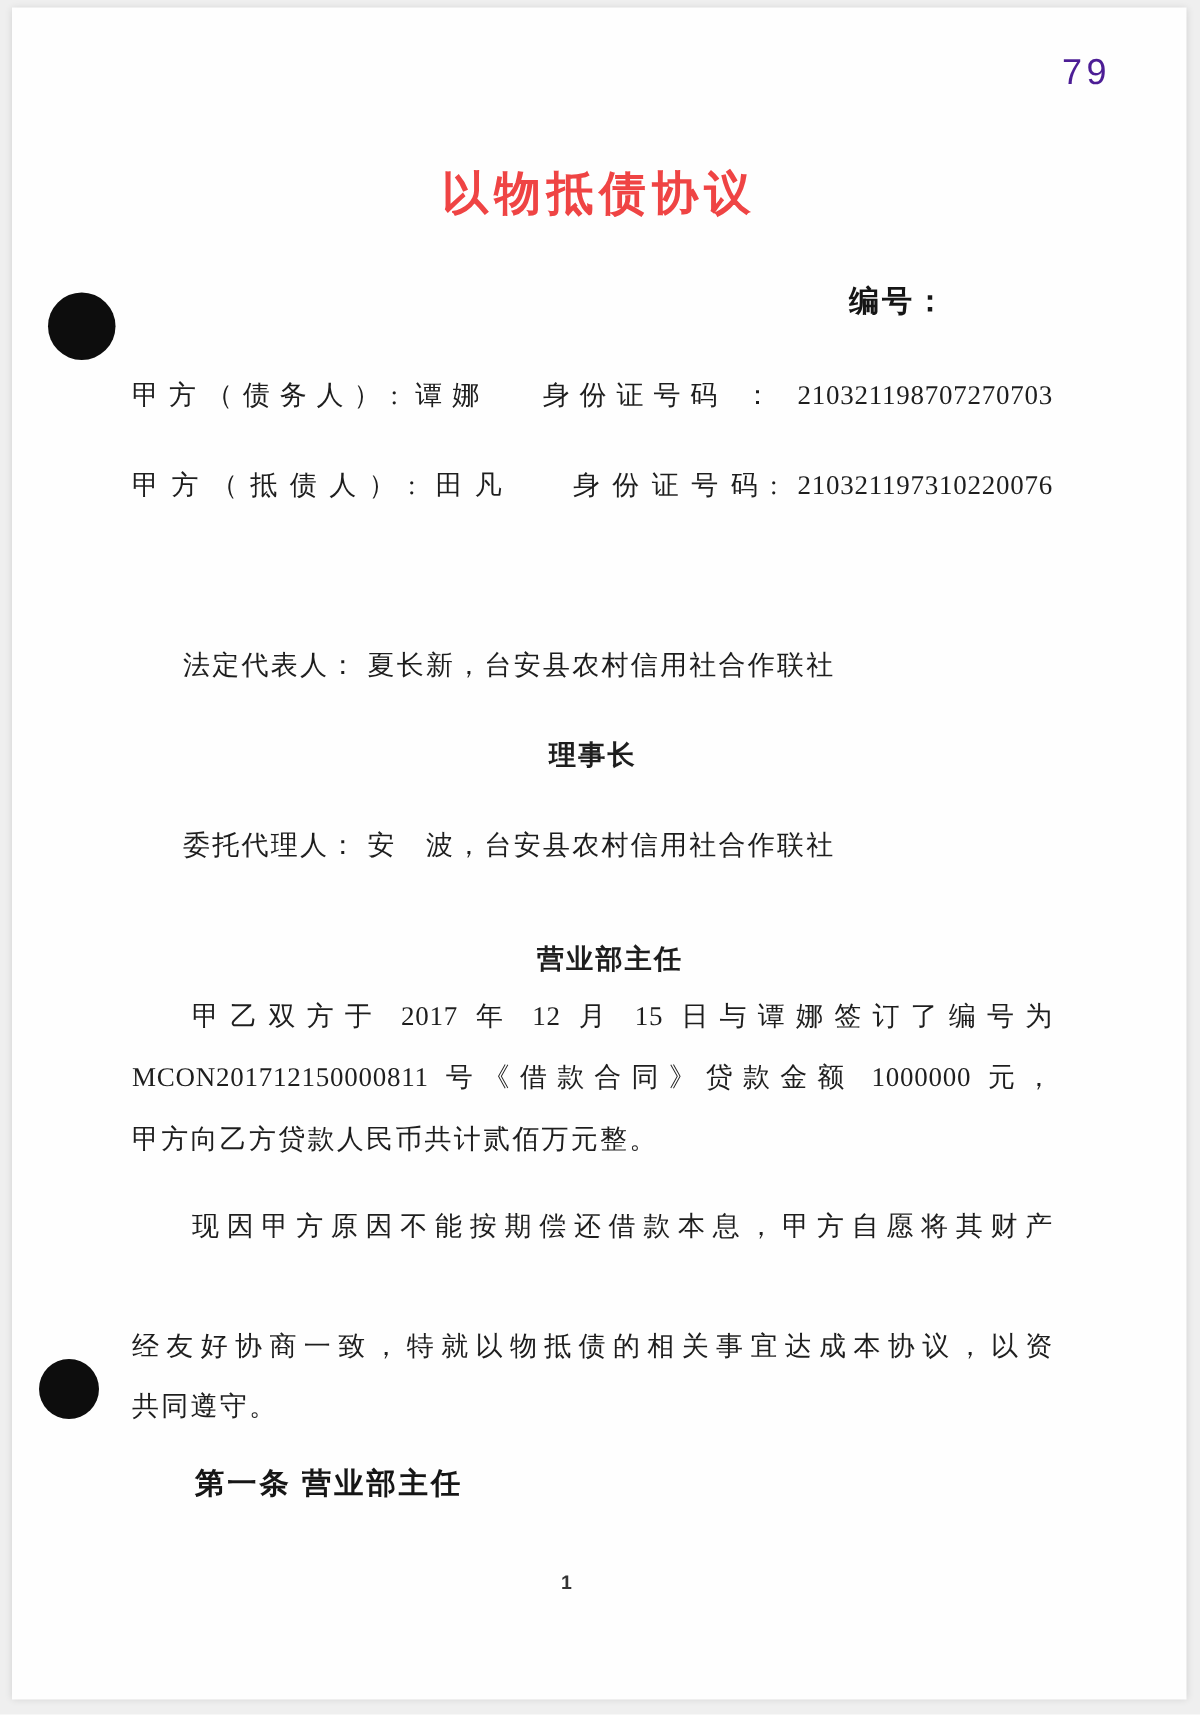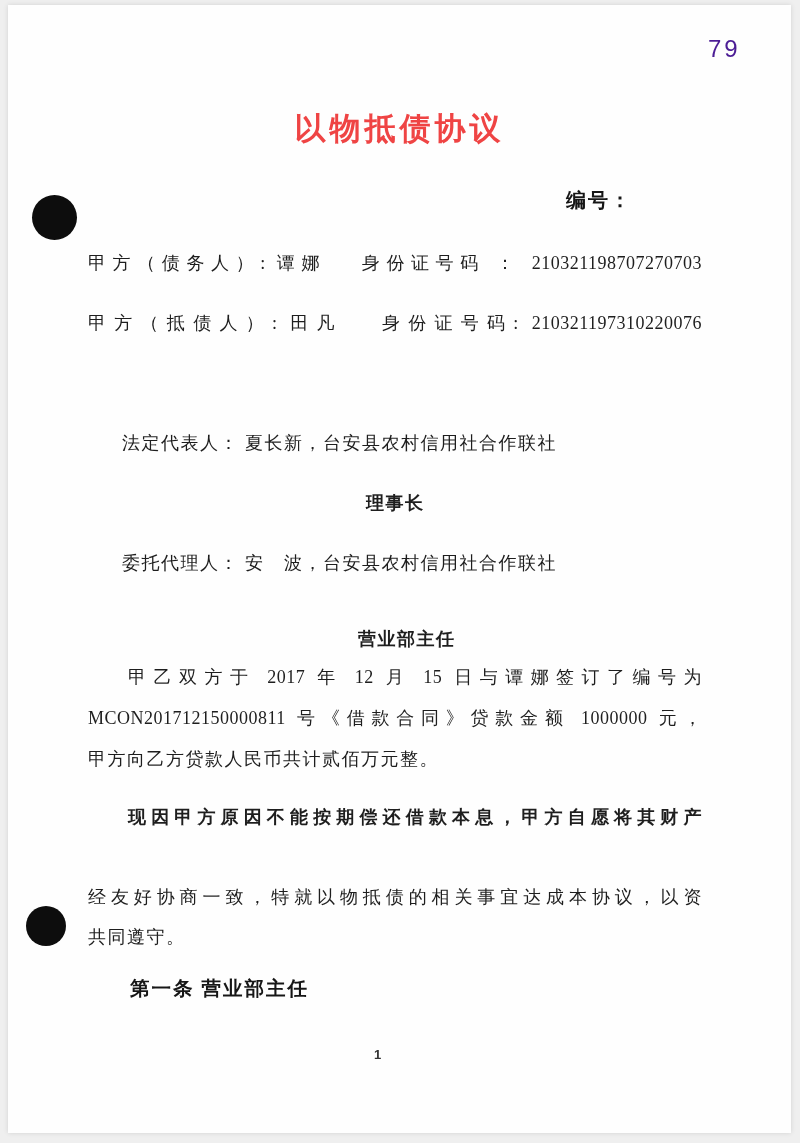--- a/index.html
+++ b/index.html
@@ -69,21 +69,21 @@
   .p0{left:80px;top:246px;width:614px;}
   .p1{left:80px;top:306px;width:614px;}
   .p2{left:80px;top:366px;}
   .p3{left:114px;top:426px;}
   .p4{left:358px;top:486px;font-weight:600;}
   .p5{left:114px;top:546px;}
   .p6{left:350px;top:606px;font-weight:600;margin-top:16px;}
   .a0{left:120px;top:660px;width:574px;}
   .a1{left:80px;top:701px;width:614px;}
   .a2{left:80px;top:742px;}
-  .b0{left:120px;top:800px;width:574px;font-weight:bold;}
+  .b0{left:120px;top:800px;width:574px;}
   .b1{left:80px;top:840px;width:614px;}
   .b2{left:80px;top:880px;width:614px;}
   .b3{left:80px;top:920px;}
   .heading{
     position:absolute;
     left:122px;top:970px;
     font-size:19.5px;
     font-weight:700;
     letter-spacing:2px;
     color:#161616;

